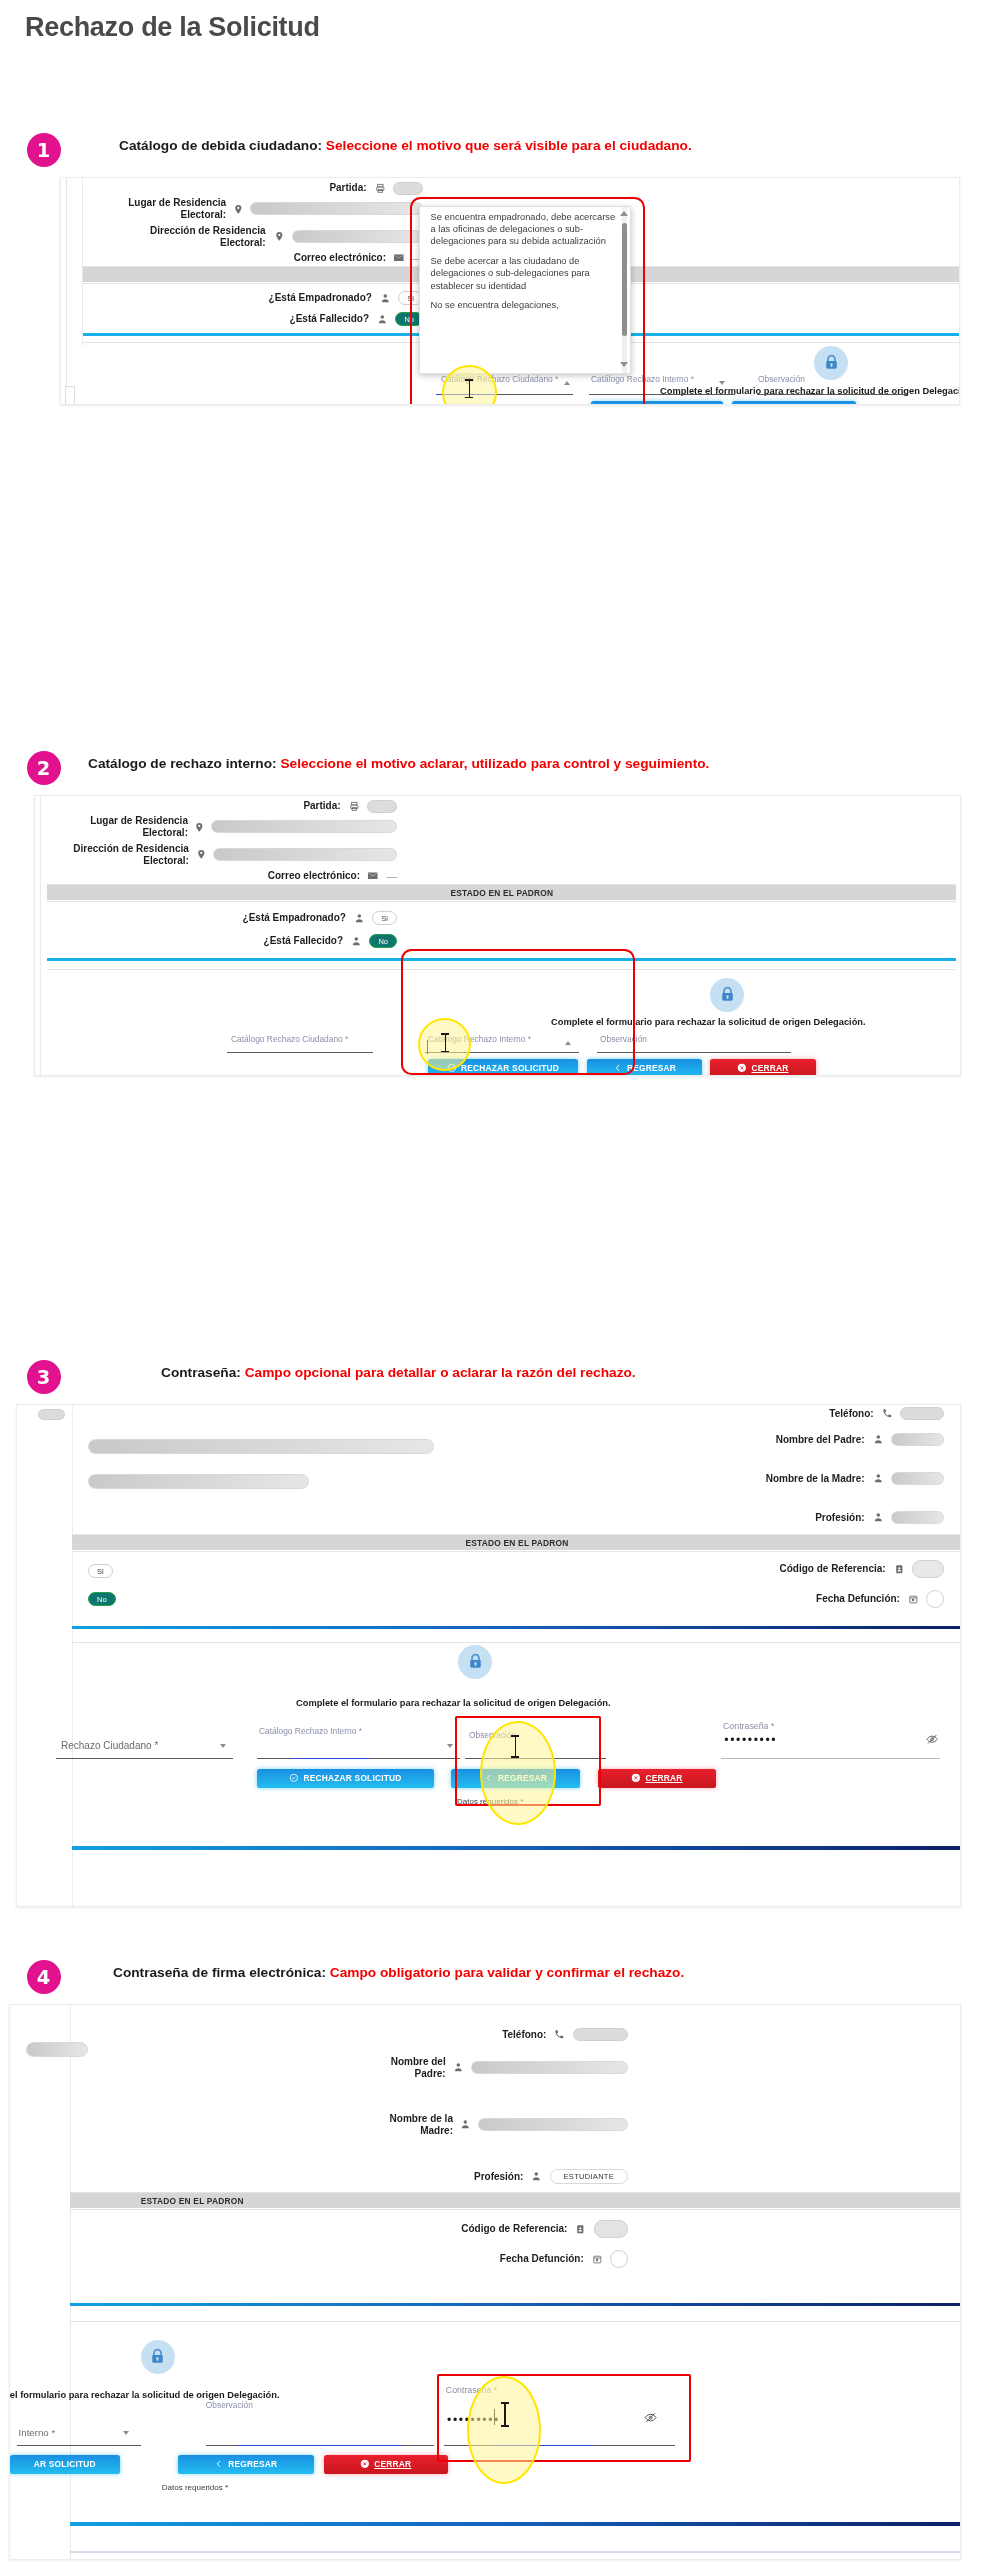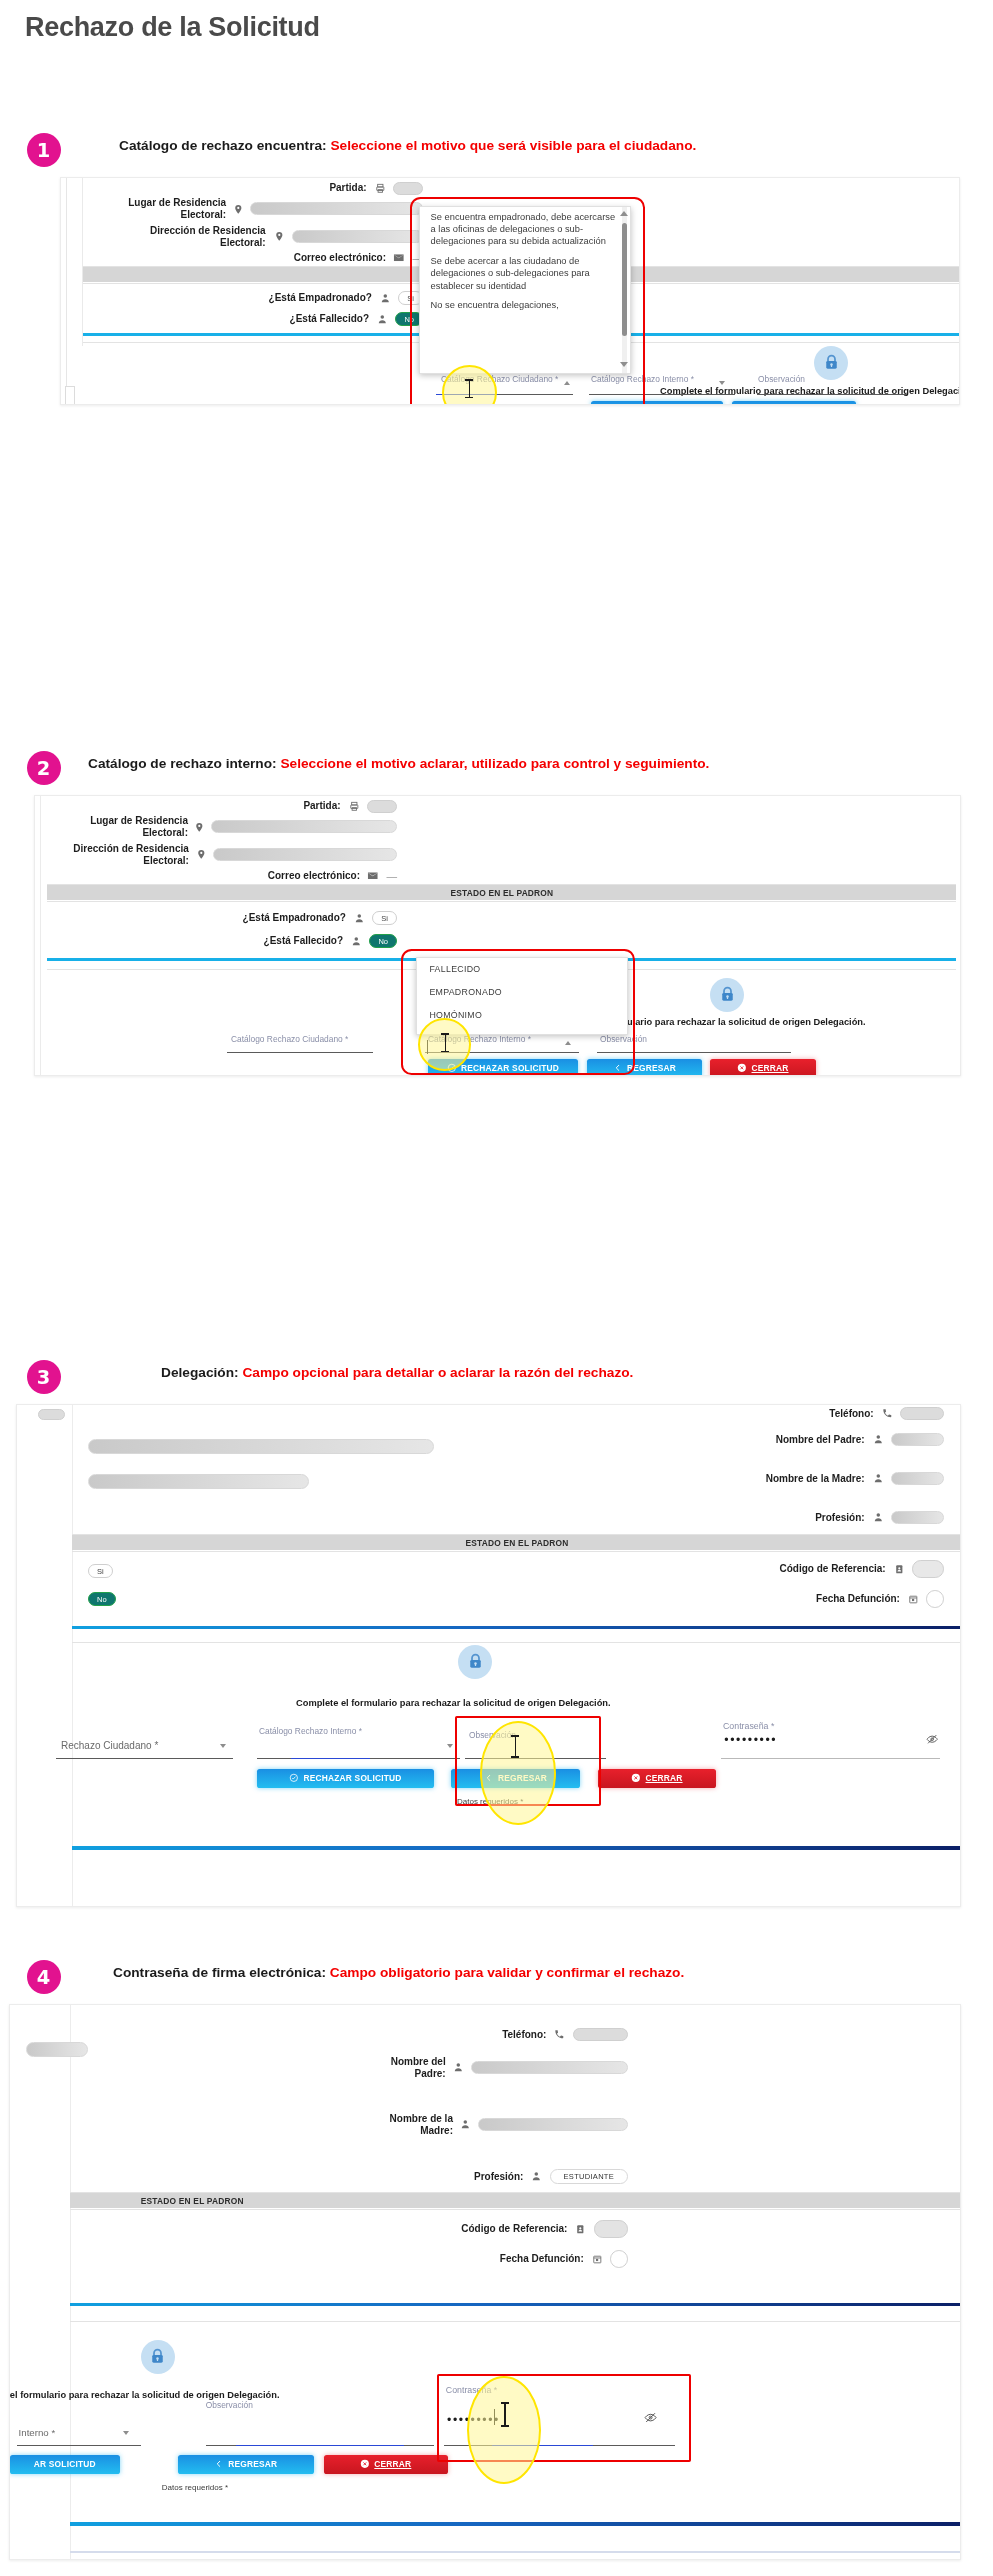--- a/index.html
+++ b/index.html
@@ -156,21 +156,21 @@
 </style>
 </head>
 <body>
 
 <div class="page-title">Rechazo de la Solicitud</div>
 
 <div class="step" style="top:128px;">
   <div class="step-head">
     <div class="badge">1</div>
     <div class="caption" style="left:119px;">
-      <span>Catálogo de rechazo encuentra:</span>
+      <span>Catálogo de debida ciudadano:</span>
       <span class="hl">Seleccione el motivo que será visible para el ciudadano.</span>
     </div>
   </div>
 
   <div class="shot" style="position:absolute; left:60px; top:49px; width:900px; height:228px;">
     <div class="shot-inner">
 
       <div style="position:absolute;left:5.3px;top:0;width:0.9px;height:228px;background:#e6e6e6;"></div>
       <div style="position:absolute;left:21px;top:0;width:0.9px;height:168px;background:#eaeaea;"></div>
       <div style="position:absolute;left:3.5px;top:208px;width:10.6px;height:19.4px;background:#fff;border:0.9px solid #dcdcdc;"></div>
@@ -416,41 +416,35 @@
         <span>REGRESAR</span>
       </div>
       <div class="btn red" style="left:675px; top:263px; width:106px;">
         <svg viewBox="0 0 24 24" fill="#fff">
             <circle cx="12" cy="12" r="10"></circle>
             <path d="M8.5 8.5l7 7M15.5 8.5l-7 7" stroke="#e8202c" stroke-width="2.2"></path>
           </svg>
         <span>CERRAR</span>
       </div>
 
-      <div class="ddpanel plain" style="left:381px; top:161px; width:212px; height:78px;">
-        <div class="opt">FALLECIDO</div>
-        <div class="opt">EMPADRONADO</div>
-        <div class="opt">HOMÓNIMO</div>
-        <div class="opt">NO EMPADRONADO</div>
-      </div>
     </div>
 
     <div class="redbox" style="left:366px; top:153px; width:234px; height:126px;"></div>
     <div class="yellow" style="left:383px; top:222px; width:53px; height:53px;"></div>
     <div class="ibeam" style="left:406px; top:237px;">
         <span></span>
       </div>
   </div>
 </div>
 
 <div class="step" style="top:1355px;">
   <div class="step-head">
     <div class="badge">3</div>
     <div class="caption" style="left:161px;">
-      <span>Delegación:</span>
+      <span>Contraseña:</span>
       <span class="hl">Campo opcional para detallar o aclarar la razón del rechazo.</span>
     </div>
   </div>
 
   <div class="shot" style="position:absolute; left:16px; top:49px; width:945px; height:503px;">
     <div class="shot-inner">
       <div style="position:absolute;left:55px;top:0;width:0.9px;height:503px;background:#ececec;"></div>
 
       <div class="pill grey" style="position:absolute;left:21px;top:3.5px;width:26.5px;height:11.5px;"></div>
       <div class="pill" style="position:absolute;left:71px;top:34px;width:346px;height:15px;border-radius:8.8px;"></div>

